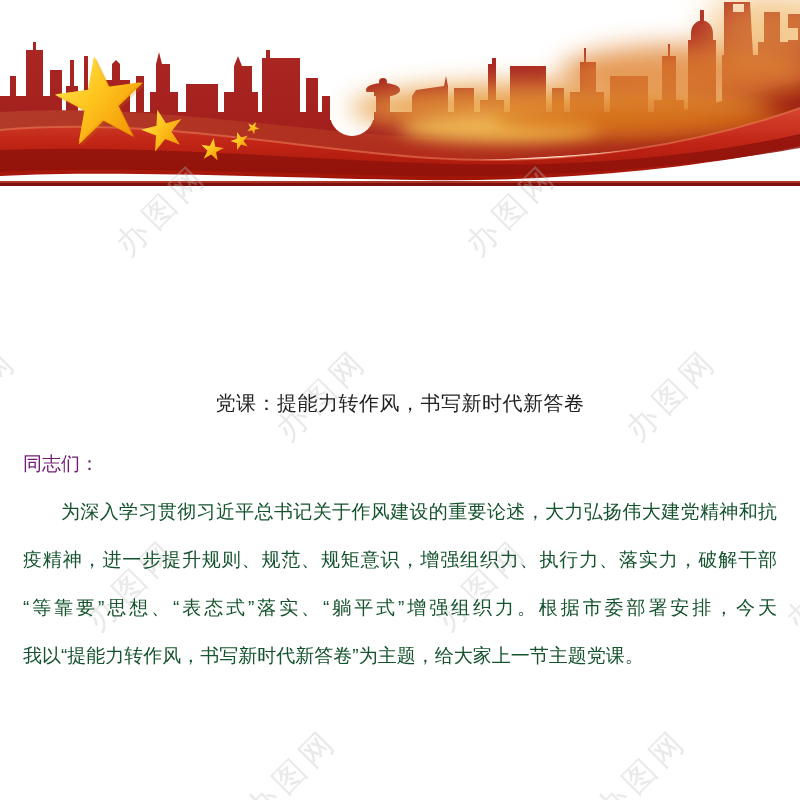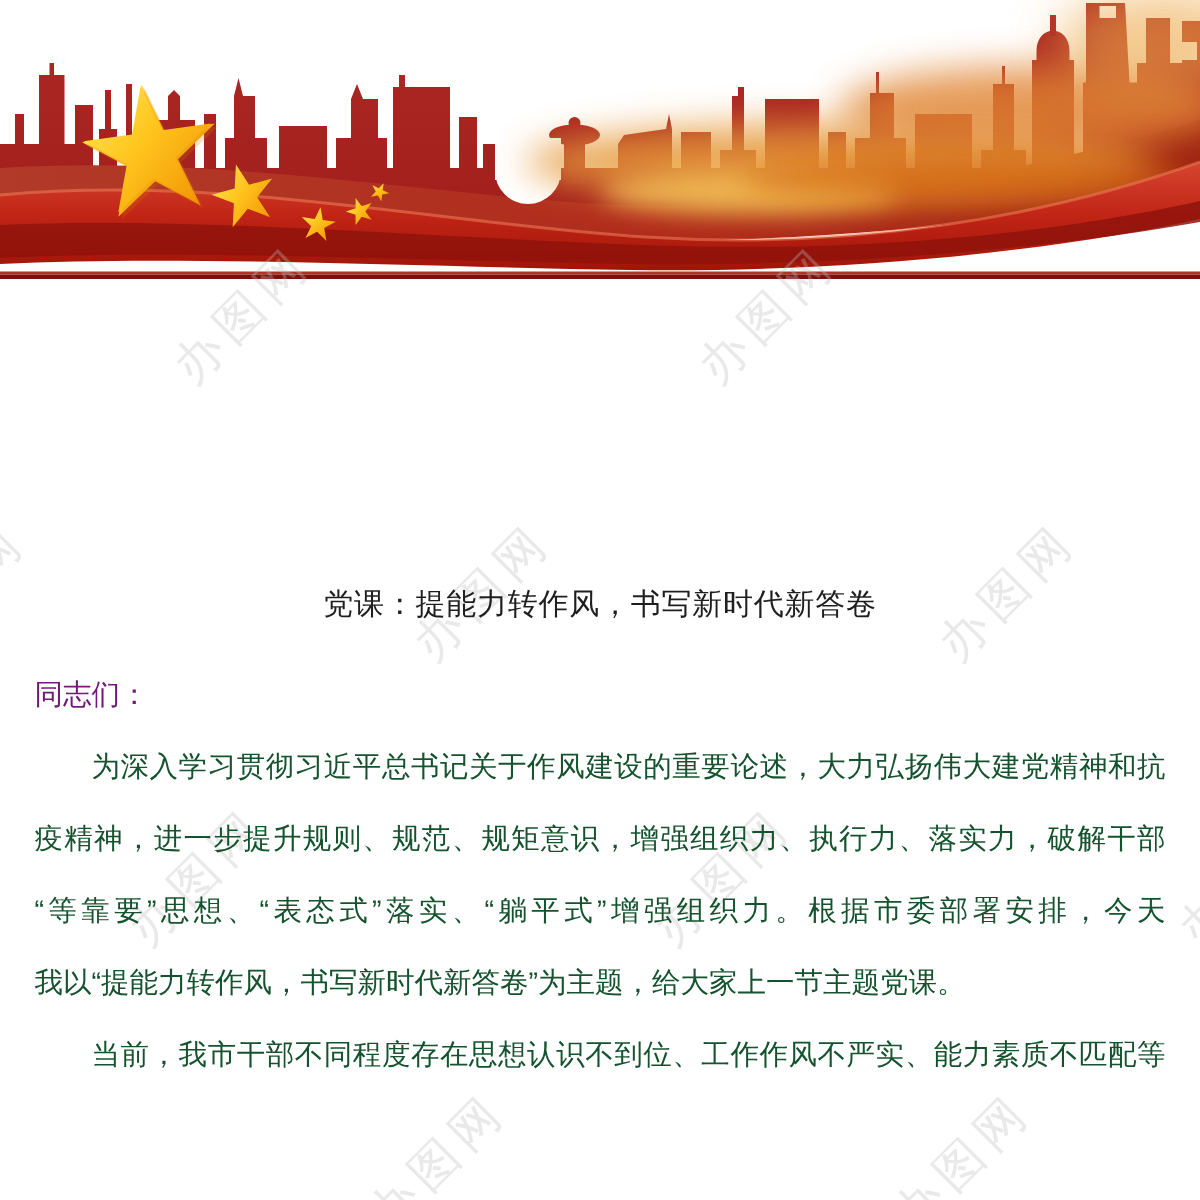--- a/index.html
+++ b/index.html
@@ -128,17 +128,16 @@
     </div>
 
   <div class="content">
     <h1 class="title">党课：提能力转作风，书写新时代新答卷</h1>
     <div class="salutation">同志们：</div>
     <div class="body-lines" id="paragraphs">
         <div class="line indent stretch">为深入学习贯彻习近平总书记关于作风建设的重要论述，大力弘扬伟大建党精神和抗</div>
         <div class="line stretch">疫精神，进一步提升规则、规范、规矩意识，增强组织力、执行力、落实力，破解干部</div>
         <div class="line stretch">“等靠要”思想、“表态式”落实、“躺平式”增强组织力。根据市委部署安排，今天</div>
         <div class="line">我以“提能力转作风，书写新时代新答卷”为主题，给大家上一节主题党课。</div>
-        <div class="line indent stretch">当前，我市干部不同程度存在思想认识不到位、工作作风不严实、能力素质不匹配等</div>
       </div>
   </div>
 
 </div>
 
 </body></html>

